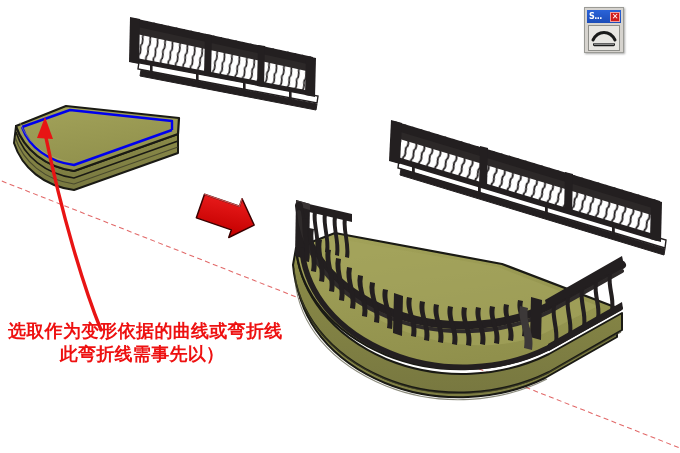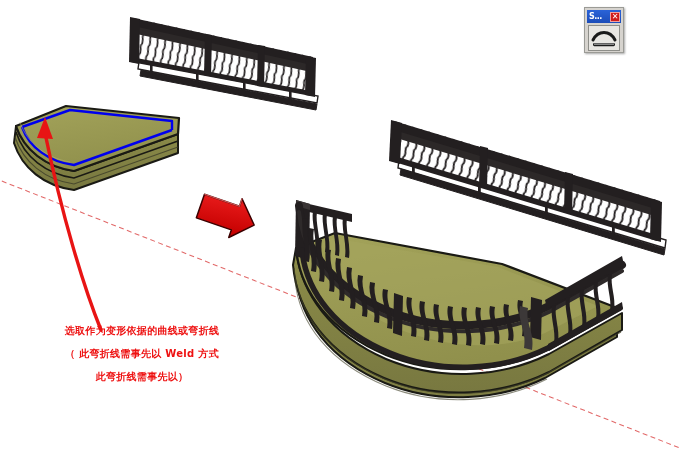--- a/index.html
+++ b/index.html
@@ -26,21 +26,21 @@
   }
   
   #caption {
     position: absolute;
     left: 8px;
     top: 319px;
     width: 268px;
     text-align: center;
     color: #ee1111;
     font-family: "DejaVu Sans", "Liberation Sans", sans-serif;
-    font-size: 10px;
+    font-size: 18px;
     font-weight: bold;
     line-height: 23px;
     letter-spacing: 0.3px;
     white-space: nowrap;
     user-select: none;
   }
   #caption .cap-line { display: block; }
   #caption .cap-line-1 { text-align: center; }
   #caption .cap-line-2 { text-align: center; }
   #caption .cap-line-3 { text-align: center; }
@@ -339,21 +339,20 @@
         </g>
         <path d="M548 344 L622 302 L623 309 L549 351 Z" fill="#231f20"></path>
       </g>
 
       <path d="M520 306 C 517 322, 527 330, 524 348 L 532 350 C 535 332, 525 324, 528 308 Z" fill="#3c3838"></path>
     </g>
   </svg>
 
   <div id="caption">
     <span class="cap-line cap-line-1">选取作为变形依据的曲线或弯折线</span>
-    <span class="cap-line cap-line-2">（ 此弯折线需事先以 Weld 方式</span>
     <span class="cap-line cap-line-3">此弯折线需事先以）</span>
   </div>
 
   <div id="mini-toolbar">
     <div class="tb-title">
       <span class="tb-title-text">S...</span>
       <span class="tb-close">✕</span>
     </div>
     <div class="tb-body">
       <svg width="30" height="24" viewBox="0 0 30 24" xmlns="http://www.w3.org/2000/svg">

